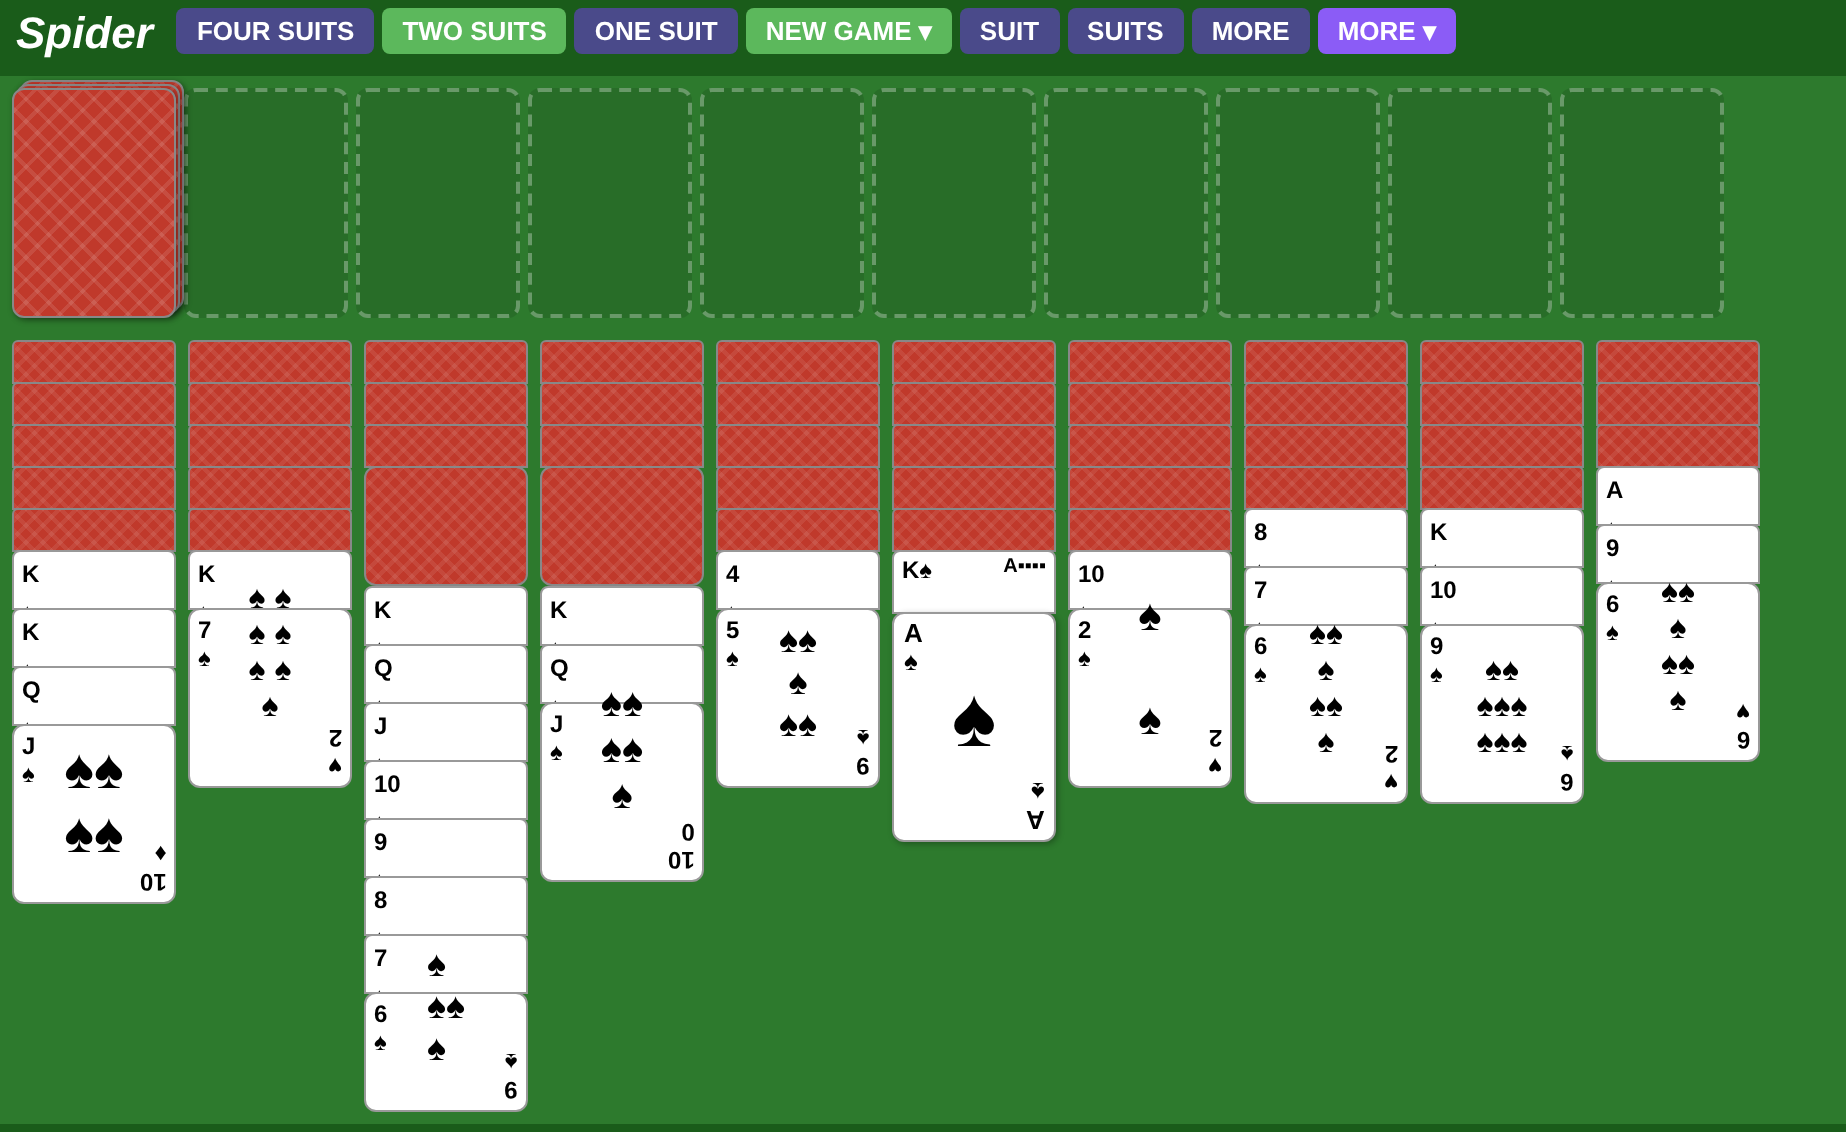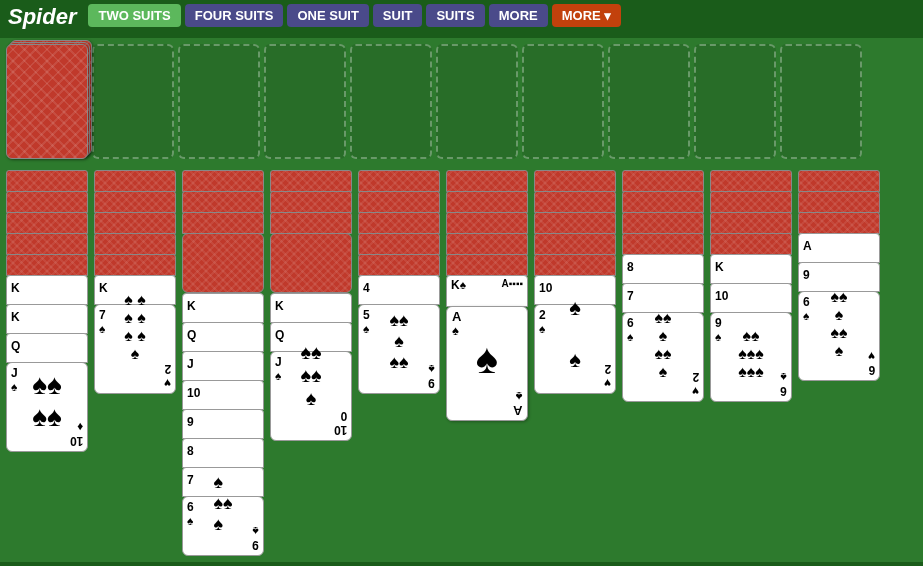--- a/index.html
+++ b/index.html
@@ -41,21 +41,21 @@
     .nav-btn.inactive {
       background: #4a4a8a;
     }
     .nav-btn.action {
       background: #4a4a8a;
     }
     .nav-btn.new-game {
       background: #5cb85c;
     }
     .nav-btn.more {
-      background: #c2410c;
+      background: #8b5cf6;
     }
 
     
     #game-area {
       background: #2d7a2d;
       padding: 6px 6px;
       display: flex;
       flex-direction: column;
       gap: 0;
     }
@@ -214,23 +214,24 @@
       width: 84px;
     }
 
   </style>
 </head>
 <body>
 
 <div id="header">
   <div id="logo">Spider</div>
 
+  <button class="nav-btn inactive">FOUR SUITS</button>
   <button class="nav-btn active">TWO SUITS</button>
-  <button class="nav-btn inactive">FOUR SUITS</button>
   <button class="nav-btn inactive">ONE SUIT</button>
+  <button class="nav-btn new-game">NEW GAME ▾</button>
   <button class="nav-btn action">SUIT</button>
   <button class="nav-btn action">SUITS</button>
   <button class="nav-btn action">MORE</button>
   <button class="nav-btn more">MORE ▾</button>
 </div>
 
 <div id="game-area">
 
   <div id="top-row">
 

